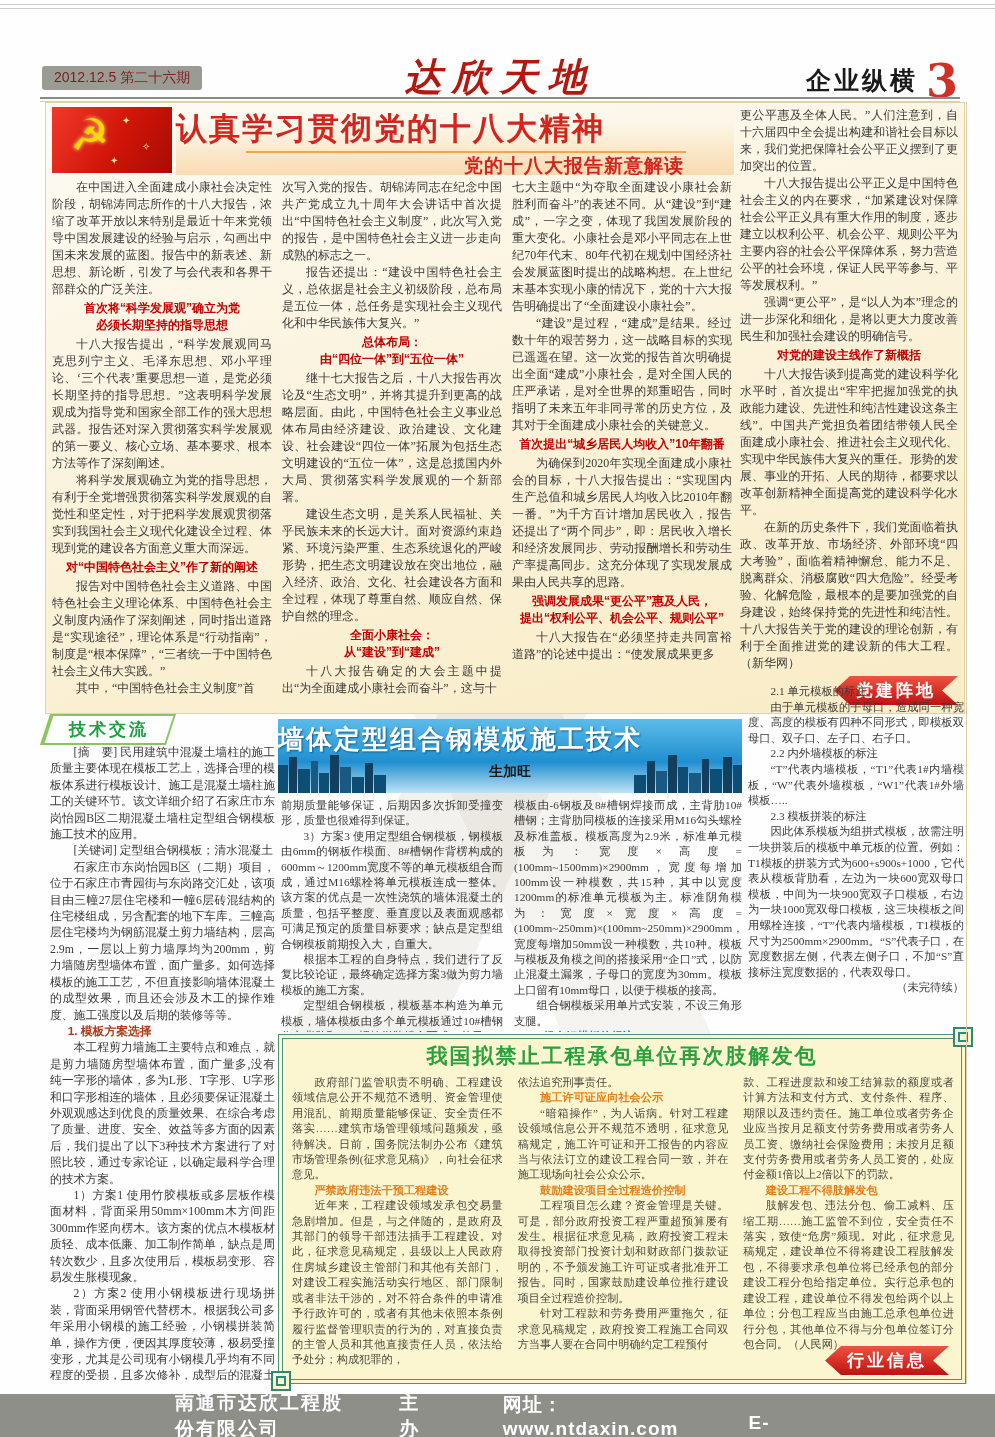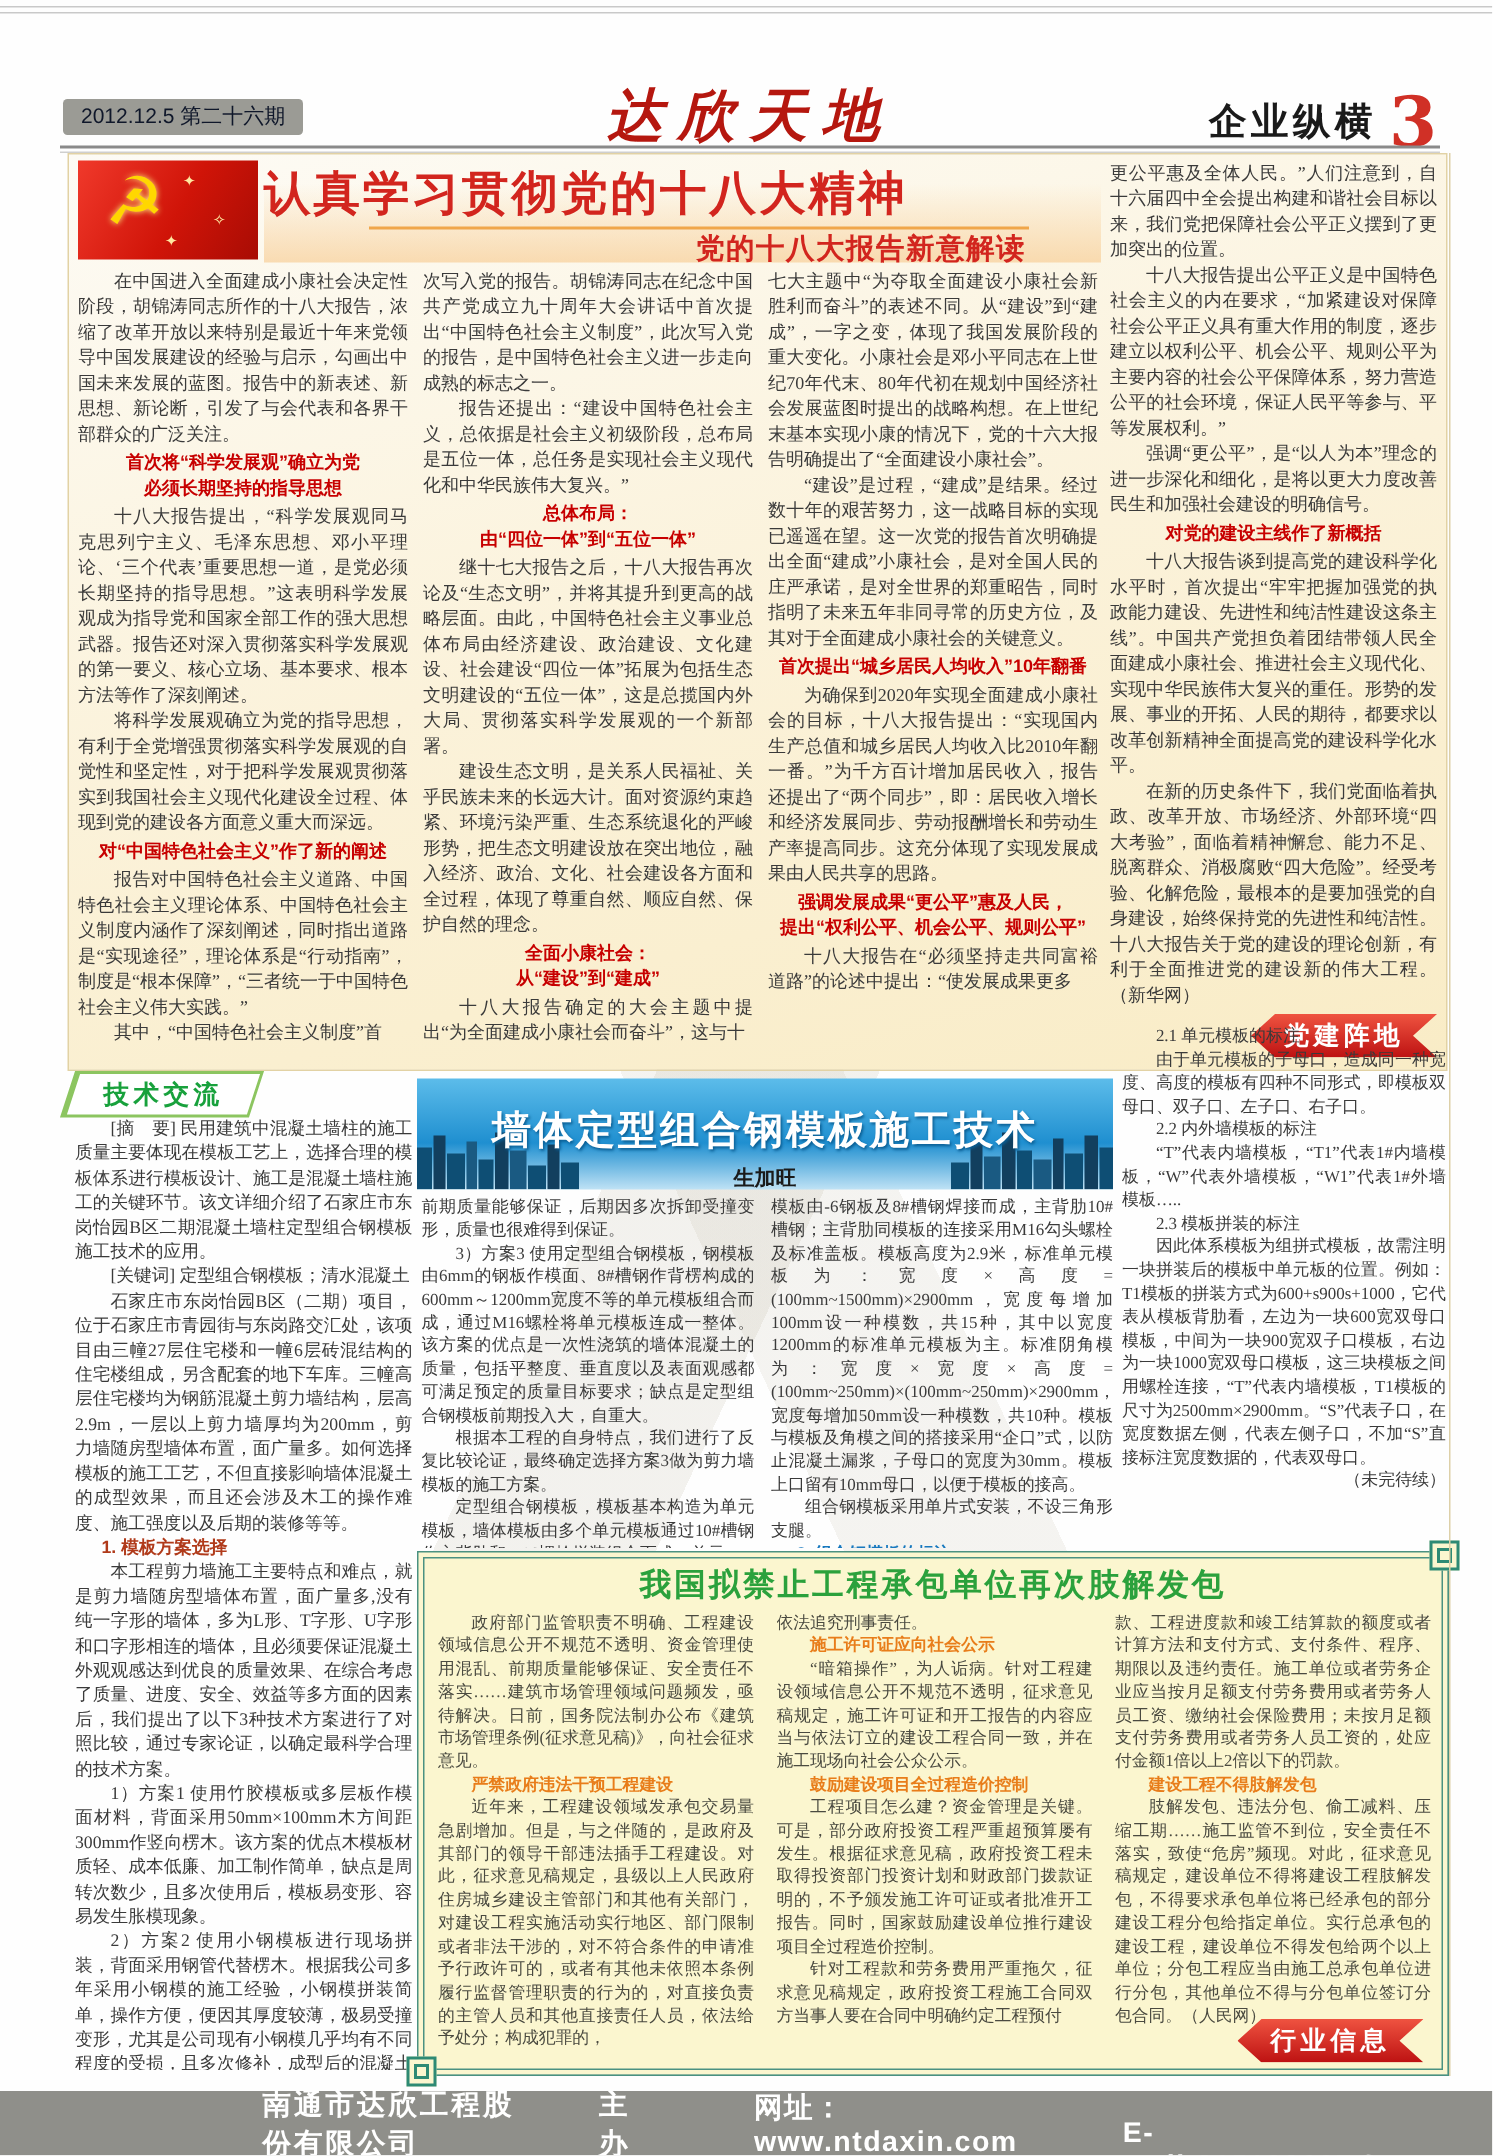--- a/index.html
+++ b/index.html
@@ -4,21 +4,21 @@
 <style>
   * { box-sizing: border-box; margin: 0; padding: 0; }
   body { width: 995px; height: 1437px; background: #fff; position: relative;
          font-family: "Liberation Serif", "DejaVu Serif", serif; color: #333; }
   .page { position: absolute; inset: 0; overflow: hidden; background: #fefefe; }
 
   
   .top-rules { position: absolute; left: 0; top: 4px; width: 995px; height: 5px;
                border-top: 1px solid #c9c9c9; border-bottom: 1px solid #c9c9c9; }
   header { position: absolute; left: 40px; top: 52px; width: 920px; height: 44px; }
-  .issue-chip { position: absolute; left: 2px; top: 14px; background: #9b9b95; color: #0f172a;
+  .issue-chip { position: absolute; left: 2px; top: 14px; background: #9b9b95; color: #7f1d1d;
                 font-family: "Liberation Sans", sans-serif; font-size: 14px; padding: 3px 12px; border-radius: 3px; }
   .masthead { position: absolute; left: 0; right: 0; top: 0; text-align: center;
               font-size: 38px; font-weight: bold; font-style: italic; color: #b5170f;
               letter-spacing: 10px; font-family: "DejaVu Serif", serif; }
   .section-wrap { position: absolute; right: 2px; top: 2px; }
   .section-name { font-family: "Liberation Sans", sans-serif; font-size: 25px; font-weight: bold;
                   color: #1a1a1a; letter-spacing: 3px; vertical-align: 8px; }
   .page-num { font-size: 46px; font-weight: bold; color: #d03026; font-family: "DejaVu Serif", serif; margin-left: 8px; }
   .header-rule { position: absolute; left: 40px; top: 97px; width: 920px; height: 5px;
                  border-top: 2px solid #8a8a8a; border-bottom: 1px solid #cfcfcf; }
@@ -74,23 +74,23 @@
   .tech-label { display: inline-block; transform: skewX(-18deg); border: 2px solid #8cc560;
                 border-left: 4px solid #8cc560; background: #fff; padding: 2px 20px; }
   .tech-label span { display: inline-block; transform: skewX(18deg); color: #18a13c; font-weight: bold;
                      font-size: 17px; letter-spacing: 3px; font-family: "Liberation Sans", sans-serif; }
   .tech-col { position: absolute; left: 50px; top: 744px; width: 225px; height: 636px;
               font-size: 11.8px; line-height: 16.4px; }
 
   
   .banner { position: absolute; left: 278px; top: 719px; width: 464px; height: 74px;
             background: linear-gradient(180deg, #5cbcea 0%, #1f8fd0 58%, #bfe2f5 100%); overflow: hidden; }
-  .banner-title { position: relative; z-index: 2; text-align: center; color: #fff; font-weight: bold;
+  .banner-title { position: relative; z-index: 2; color: #fff; font-weight: bold;
                   font-size: 26px; letter-spacing: 2px; font-family: "Liberation Sans", sans-serif;
-                  padding-top: 17px; text-shadow: 1px 1px 2px #0a5d92; }
+                  padding-top: 3px; text-shadow: 1px 1px 2px #0a5d92; }
   .banner-author { position: relative; z-index: 2; text-align: center; color: #1a1a1a; font-weight: bold;
                    font-size: 14px; margin-top: 6px; font-family: Liberation Serif, serif; }
   .skyline { position: absolute; bottom: 0; width: 110px; height: 42px; z-index: 1; }
   .sk-left { left: 0; } .sk-right { right: 0; }
 
   .colA { position: absolute; left: 281px; top: 798px; width: 222px; height: 234px;
           font-size: 11.3px; line-height: 15.4px; }
   .colB { position: absolute; left: 514px; top: 798px; width: 228px; height: 234px;
           font-size: 11.3px; line-height: 15.4px; }
   .colC { position: absolute; left: 748px; top: 684px; width: 216px; height: 324px;

